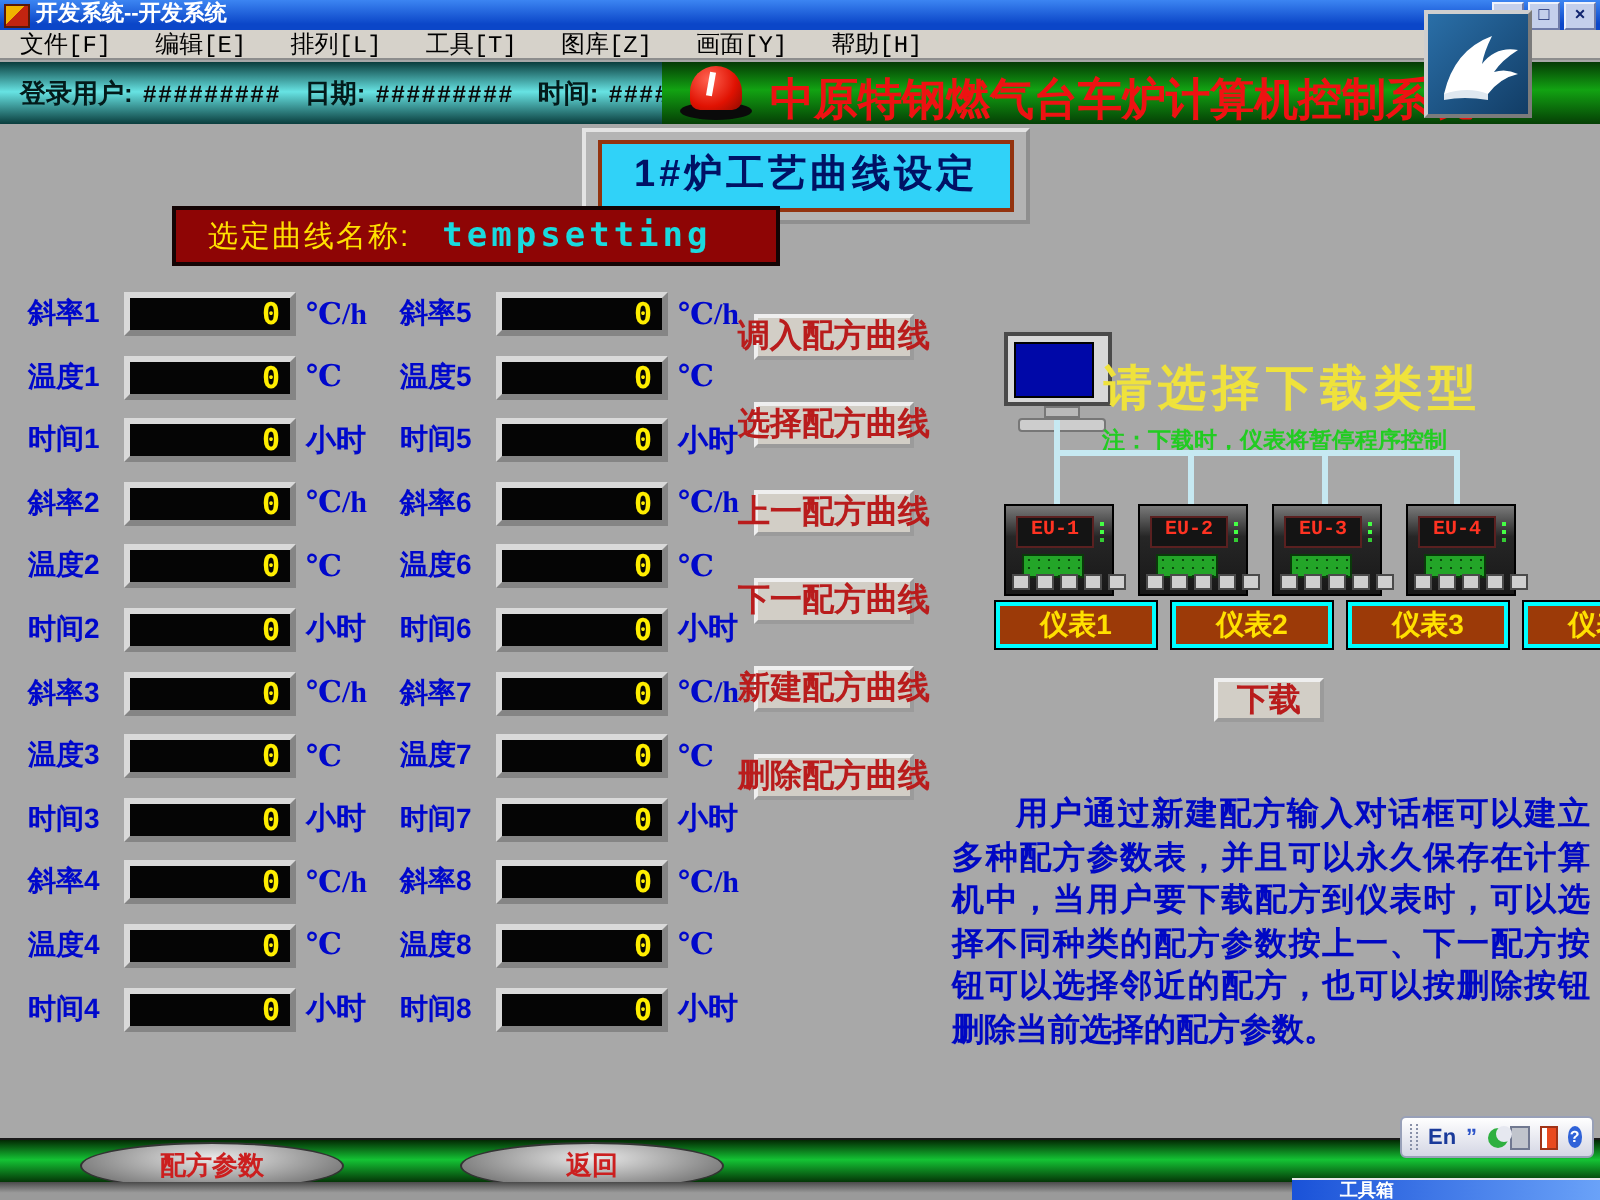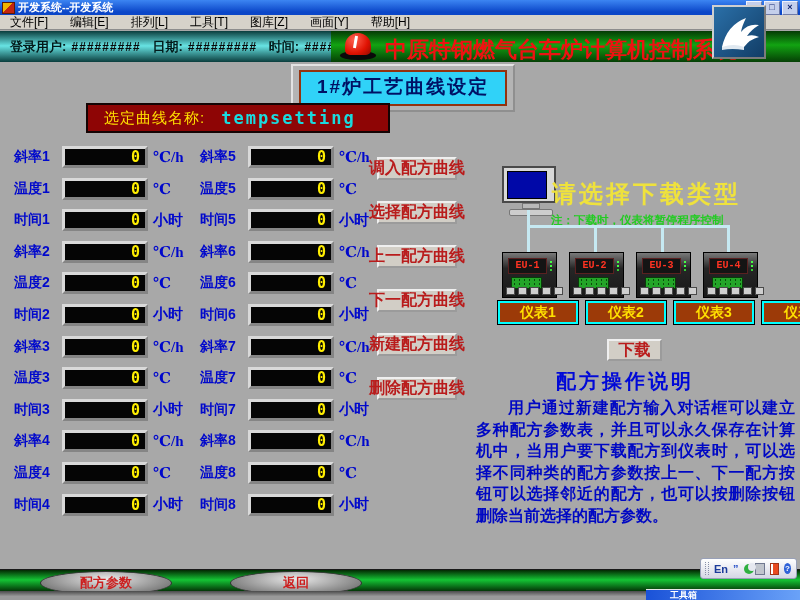--- a/index.html
+++ b/index.html
@@ -9,21 +9,21 @@
   .titlebar{position:absolute;left:0;top:0;width:800px;height:15px;
             background:linear-gradient(180deg,#3c85f2,#0b46c8 80%);display:flex;align-items:center;}
   .app-icon{width:11px;height:10px;margin:0 3px 0 2px;border:1px solid #5a1808;
             background:linear-gradient(135deg,#f0b400 0 45%,#c22410 45%);}
   .title-text{color:#fff;font-size:11px;font-weight:bold;line-height:15px;flex:1;}
   .winbtns{display:flex;gap:2px;margin-right:2px;}
   .winbtn{width:14px;height:12px;background:#c4cfeb;border:1px solid #6f7ba8;border-top-color:#eef2fc;border-left-color:#eef2fc;
           color:#10246e;font-size:9px;font-weight:bold;text-align:center;line-height:11px;cursor:default;}
   
   .menubar{position:absolute;left:0;top:15px;width:800px;height:15px;background:#d6d2ca;
-           border-bottom:1px solid #8d8d8d;display:flex;align-items:center;gap:22px;padding-left:10px;box-sizing:border-box;}
+           border-bottom:1px solid #8d8d8d;display:flex;align-items:center;gap:22px;padding-left:10px;box-sizing:border-box;font-family:Liberation Mono, monospace;}
   .menu-item{font-size:12px;color:#000;white-space:nowrap;}
   
   .infobar{position:absolute;left:0;top:31px;width:331px;height:31px;
            background:linear-gradient(180deg,#0a3d3d 0%,#67e3e3 48%,#0a3d3d 100%);
            display:flex;align-items:center;padding:0 6px;box-sizing:border-box;white-space:nowrap;}
   .info-label{font-size:13px;font-weight:bold;color:#031a1a;margin-left:4px;}
   .info-value{font-size:12px;font-weight:bold;font-style:italic;color:#0a0a0a;letter-spacing:1px;margin:0 8px 0 5px;}
   
   .header-green{position:absolute;left:331px;top:31px;width:469px;height:31px;
                 background:linear-gradient(180deg,#043a04 0%,#12a312 45%,#053f05 100%);}
@@ -381,21 +381,20 @@
 
   <div class="mbtns">
     <div class="mbtn">仪表1</div>
     <div class="mbtn">仪表2</div>
     <div class="mbtn">仪表3</div>
     <div class="mbtn">仪表4</div>
   </div>
 
   <div class="rbtn dlbtn">下载</div>
 
-  <div class="ops-title">配方操作说明</div>
   <div class="ops-body">用户通过新建配方输入对话框可以建立多种配方参数表，并且可以永久保存在计算机中，当用户要下载配方到仪表时，可以选择不同种类的配方参数按上一、下一配方按钮可以选择邻近的配方，也可以按删除按钮删除当前选择的配方参数。</div>
 
   <div class="footer"></div>
   <div class="fbtn fbtn-back">返回</div>
   <div class="fbtn fbtn-recipe">配方参数</div>
   <div class="bottomstrip"></div>
   <div class="toolbox">工具箱</div>
 
   <div class="langbar">
     <span class="grip"></span>

